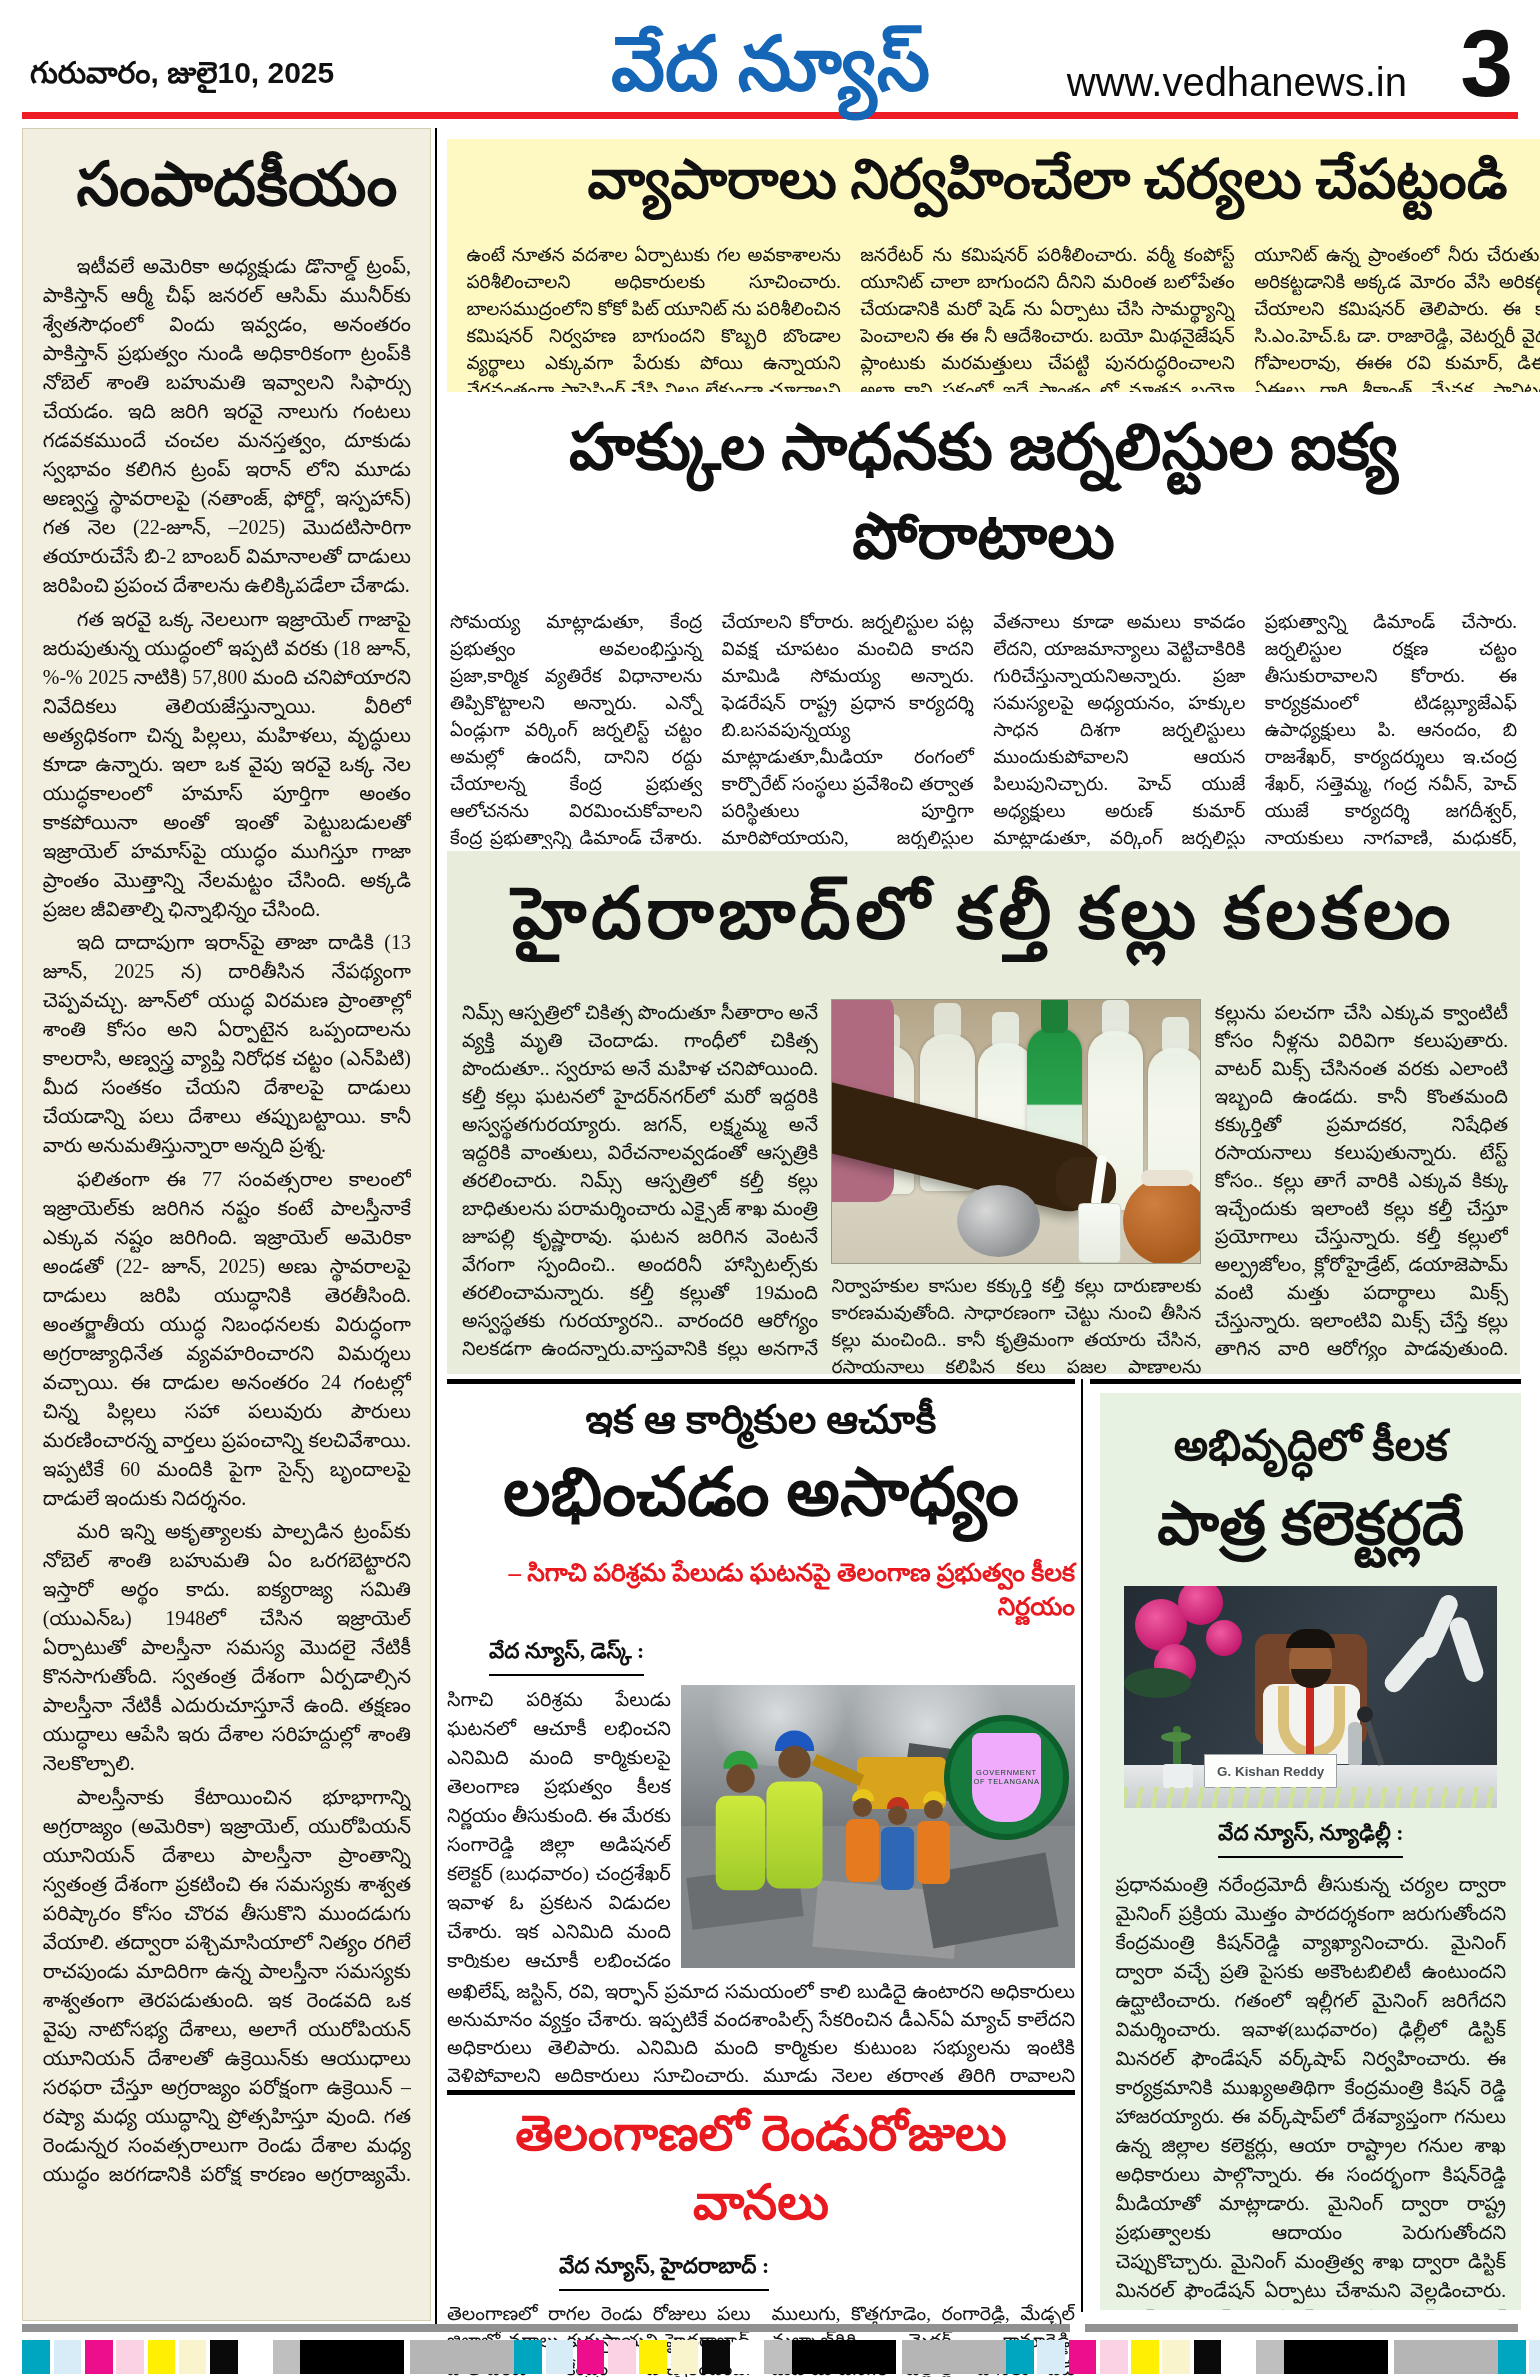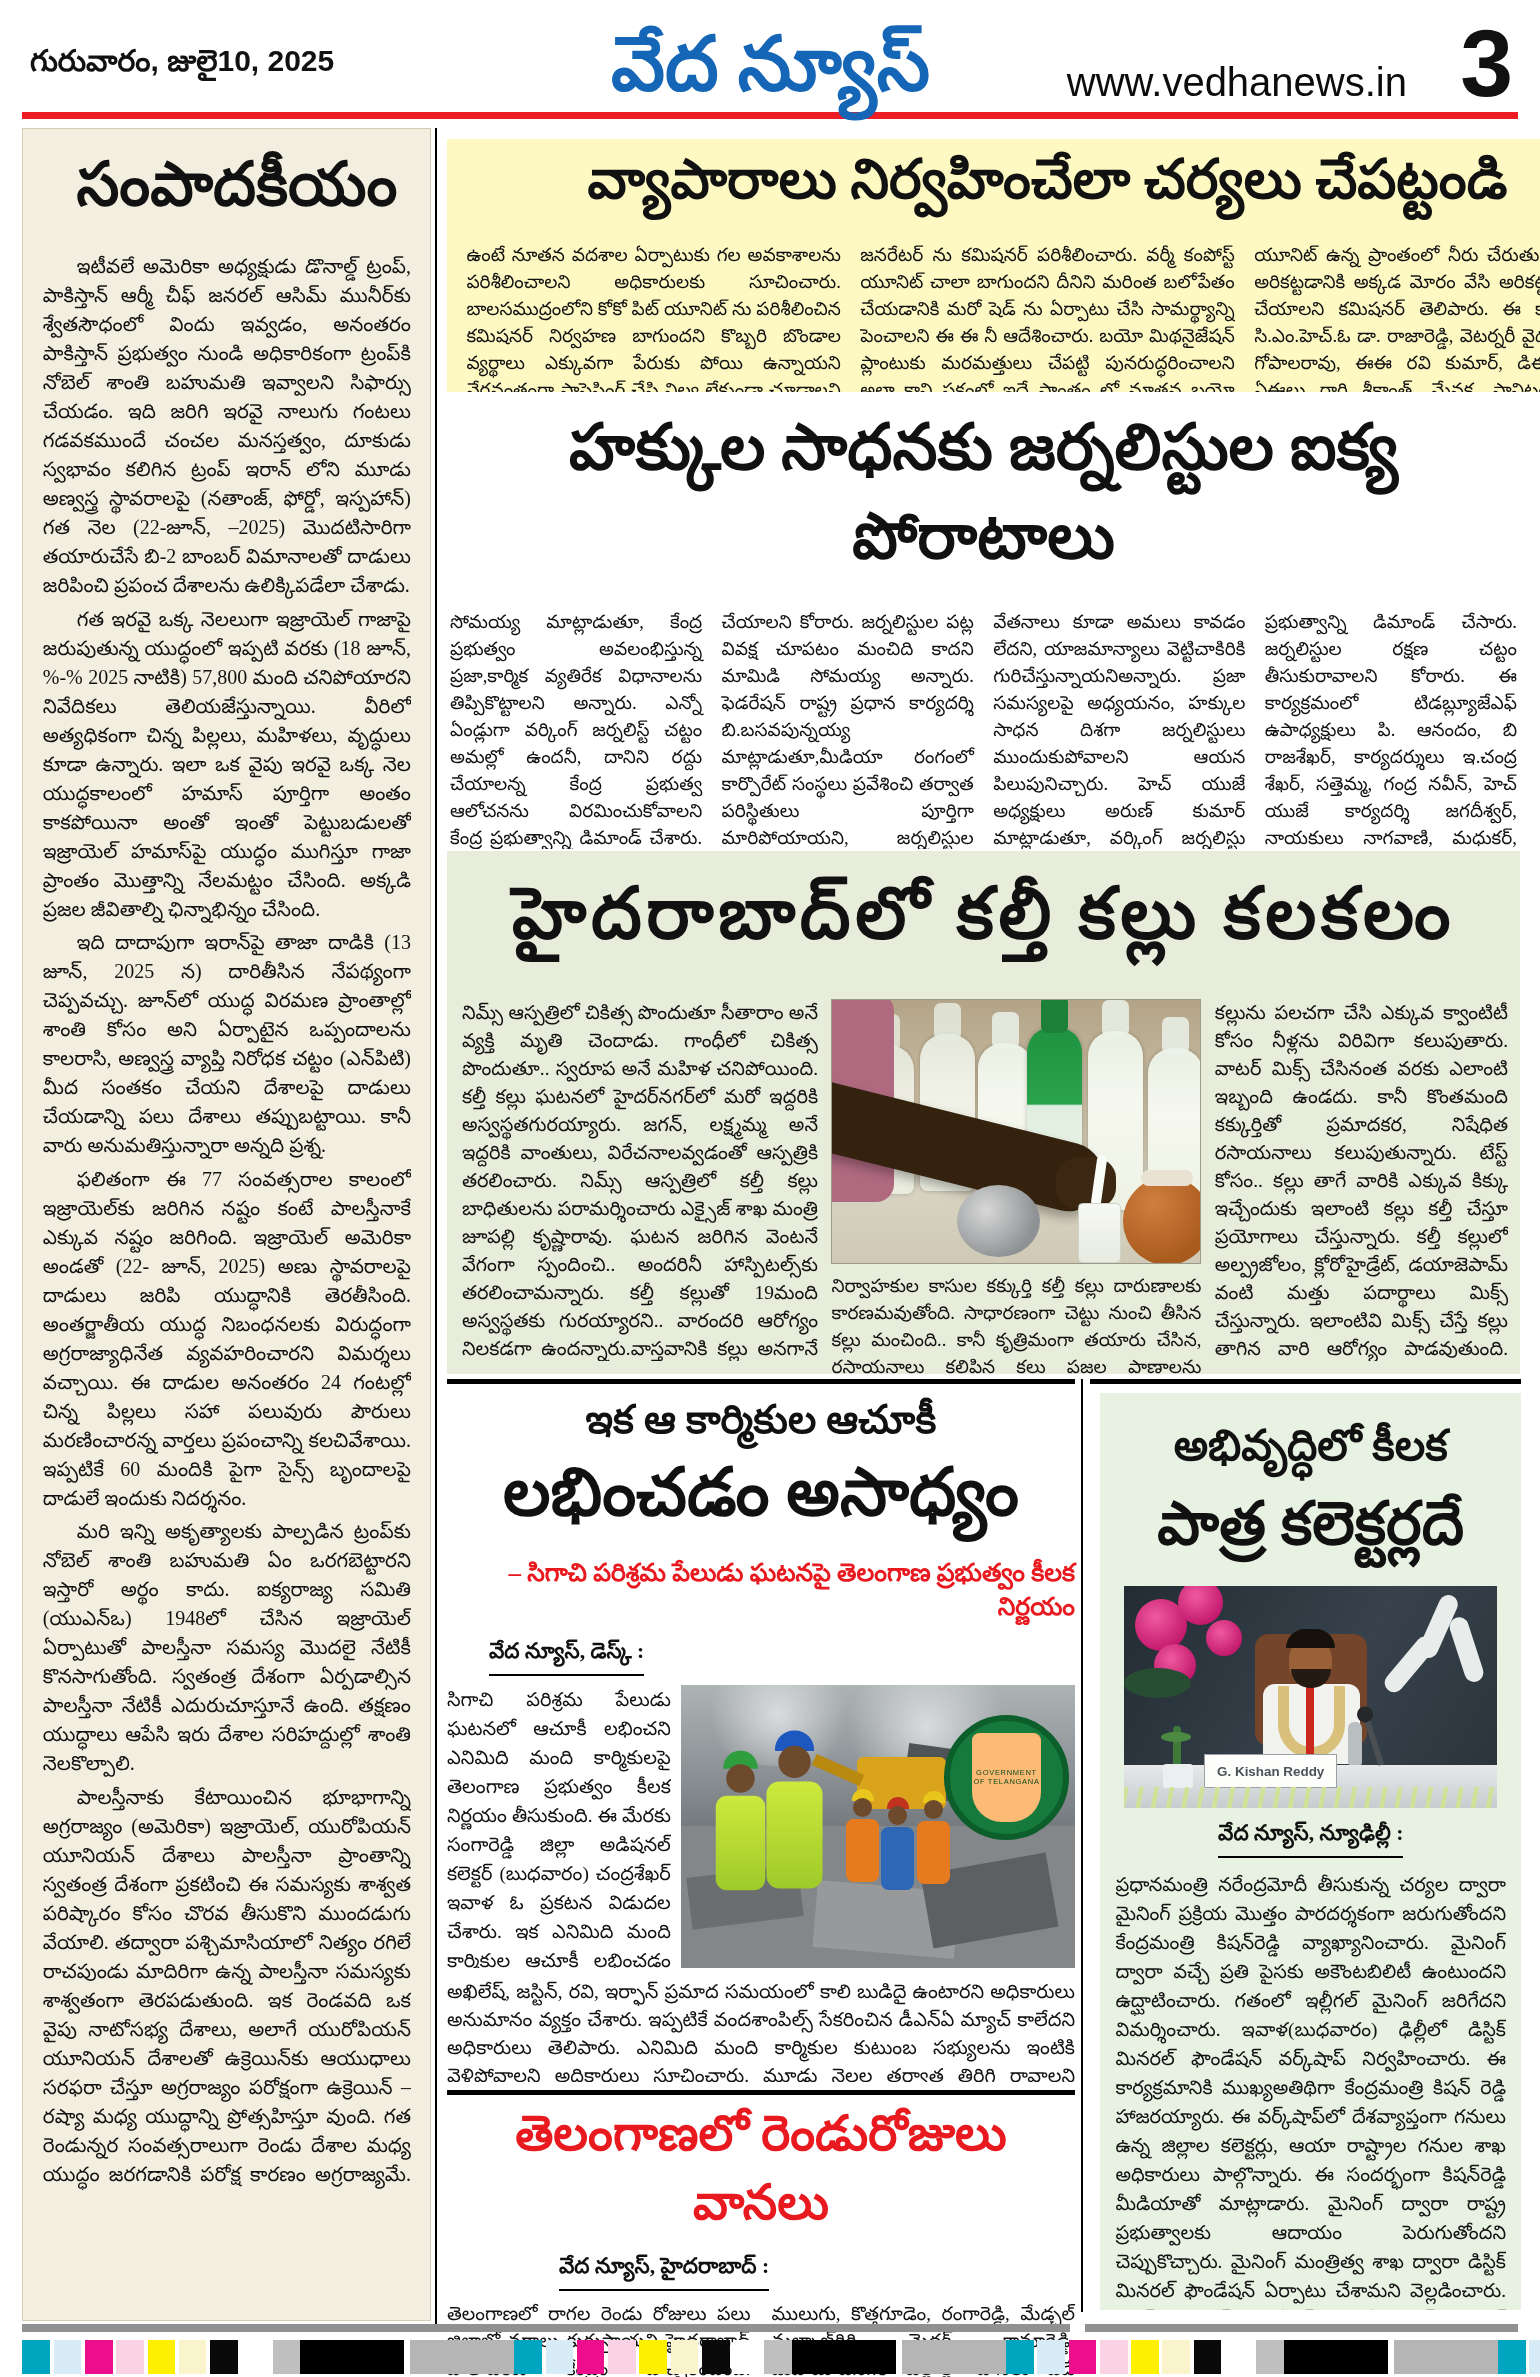--- a/index.html
+++ b/index.html
@@ -1,21 +1,21 @@
 <!DOCTYPE html>
 <html style="font-size:12px"><head>
 <meta charset="utf-8">
 <style>
   html,body{margin:0;padding:0;background:#e9e9e9;}
   *{box-sizing:border-box;}
   #page{position:relative;width:1541px;height:2377px;background:#ffffff;
         font-family:"Liberation Serif","DejaVu Serif",serif;color:#111;overflow:hidden;}
   .abs{position:absolute;}
   
-  .date{left:30px;top:44px;font-size:30px;font-weight:700;font-family:"Liberation Sans",sans-serif;}
+  .date{left:30px;top:56px;font-size:30px;font-weight:700;font-family:"Liberation Sans",sans-serif;}
   .masthead{left:50%;top:21px;transform:translateX(-50%);font-size:76px;line-height:1.15;
             font-weight:800;color:#1566b7;background:#fff;padding:0 25px;z-index:3;white-space:nowrap;}
   .website{right:134px;top:60px;font-size:40px;font-family:"Liberation Sans",sans-serif;color:#0c0c0c;margin-left:24px;}
   .pagenum{right:28px;top:9px;font-size:95px;font-weight:700;font-family:"Liberation Sans",sans-serif;}
   .red-rule{left:22.4px;width:1496px;top:112px;height:6.7px;background:#ee1c24;z-index:1;}
   
   .editorial{left:22.4px;top:128px;width:409px;height:2193px;background:#f3efe0;border:0.7px solid #d3cdb4;z-index:2;overflow:hidden;}
   .ed-title{text-align:center;font-size:61px;font-weight:800;margin-top:21px;padding-left:20px;}
   .ed-subwrap{text-align:center;margin-top:25px;}
   .ed-sub{display:inline-block;font-size:31px;font-weight:700;border-bottom:3.7px solid #000;padding-bottom:12px;}
@@ -79,21 +79,21 @@
   .b-excavator{position:absolute;left:176px;top:72px;width:89px;height:52px;background:#d9a41c;border-radius:6px;}
   .b-excavator::before{content:"";position:absolute;left:-45px;top:7.5px;width:52px;height:12px;background:#b9880f;transform:rotate(24deg);}
   .fig{position:absolute;}
   .fig .head{width:19.4px;height:19.4px;border-radius:50%;background:#6d4a2c;margin:0 auto;}
   .fig .helmet{width:22.4px;height:12px;border-radius:11.2px 11.2px 0 0;margin:0 auto -3px;}
   .fig .body{width:33px;height:63px;border-radius:7.5px;margin:1.5px auto 0;}
   .h-green{background:#2e9e3f;} .h-blue{background:#1d57c0;} .h-yellow{background:#e8c61c;} .h-red{background:#c0321d;}
   .v-lime{background:linear-gradient(180deg,#cde93c,#9fca2a);} .v-blue{background:#2d67b5;} .v-orange{background:#e57a1f;}
   .emblem{position:absolute;right:6px;top:30px;width:125px;height:125px;border-radius:50%;
      background:#157a3c;border:6.7px solid #0c5e2b;display:flex;align-items:center;justify-content:center;text-align:center;}
-  .emblem .inner{width:69px;height:89px;background:#fdba74;border-radius:7.5px 7.5px 30px 30px;display:flex;align-items:center;justify-content:center;}
+  .emblem .inner{width:69px;height:89px;background:#f0abfc;border-radius:7.5px 7.5px 30px 30px;display:flex;align-items:center;justify-content:center;}
   .emblem .etext{font-family:"Liberation Sans",sans-serif;font-size:7.5px;letter-spacing:0.7px;color:#0c4a21;line-height:9px;}
   
   .collectors{left:1090px;top:1379px;width:431px;height:933px;}
   .col-panel{margin:9px 0 0 10.4px;background:#e8f2e2;height:917px;padding:10.4px 15px;overflow:hidden;}
   .cl-h1{text-align:center;font-size:43px;font-weight:800;margin-top:17px;}
   .cl-h2{text-align:center;font-size:60px;font-weight:800;margin-top:9px;}
   .cl-by{text-align:center;margin-top:13.4px;}
   .cl-body{margin-top:12px;font-size:19.4px;line-height:29px;text-align:justify;height:462px;overflow:hidden;}
   .vrule-bottom{left:1081px;top:1379px;width:2.2px;height:933px;background:#000;}
   

